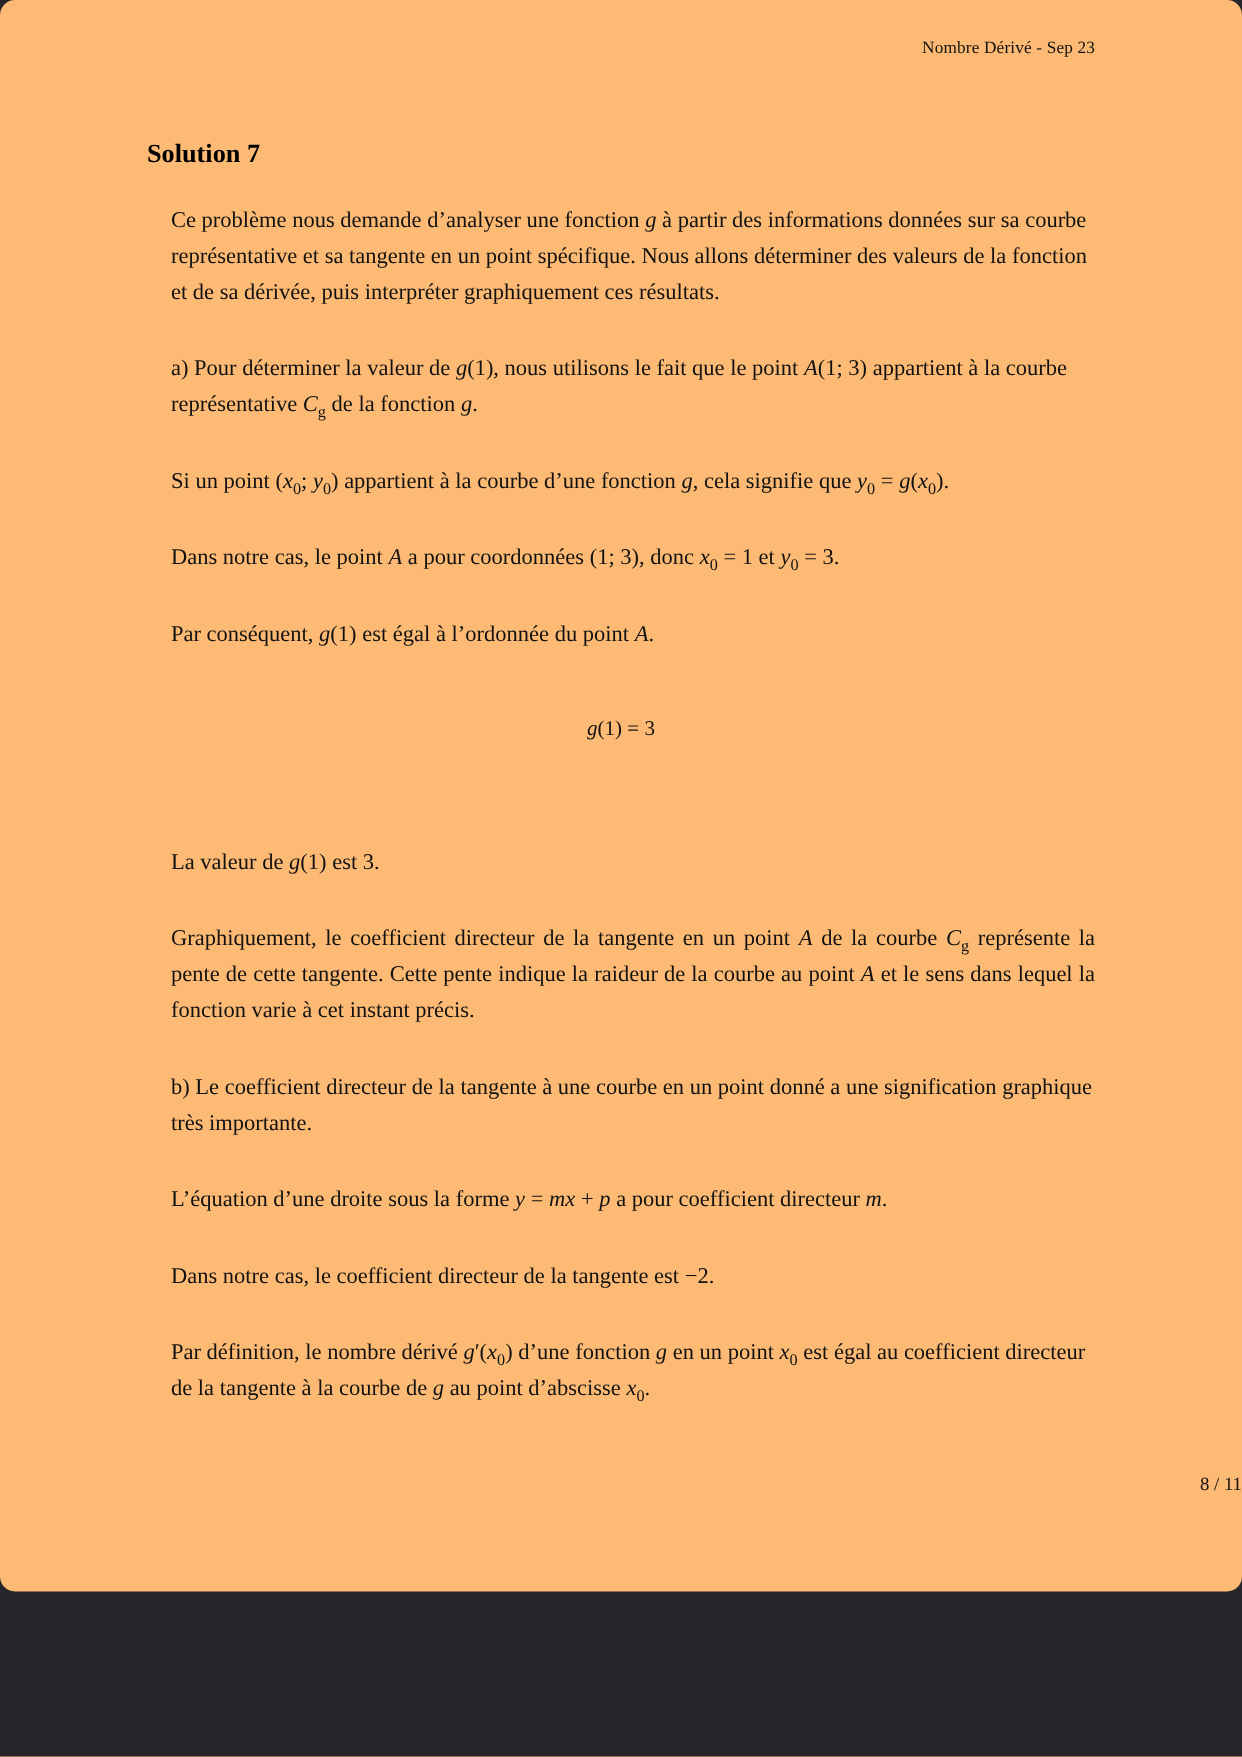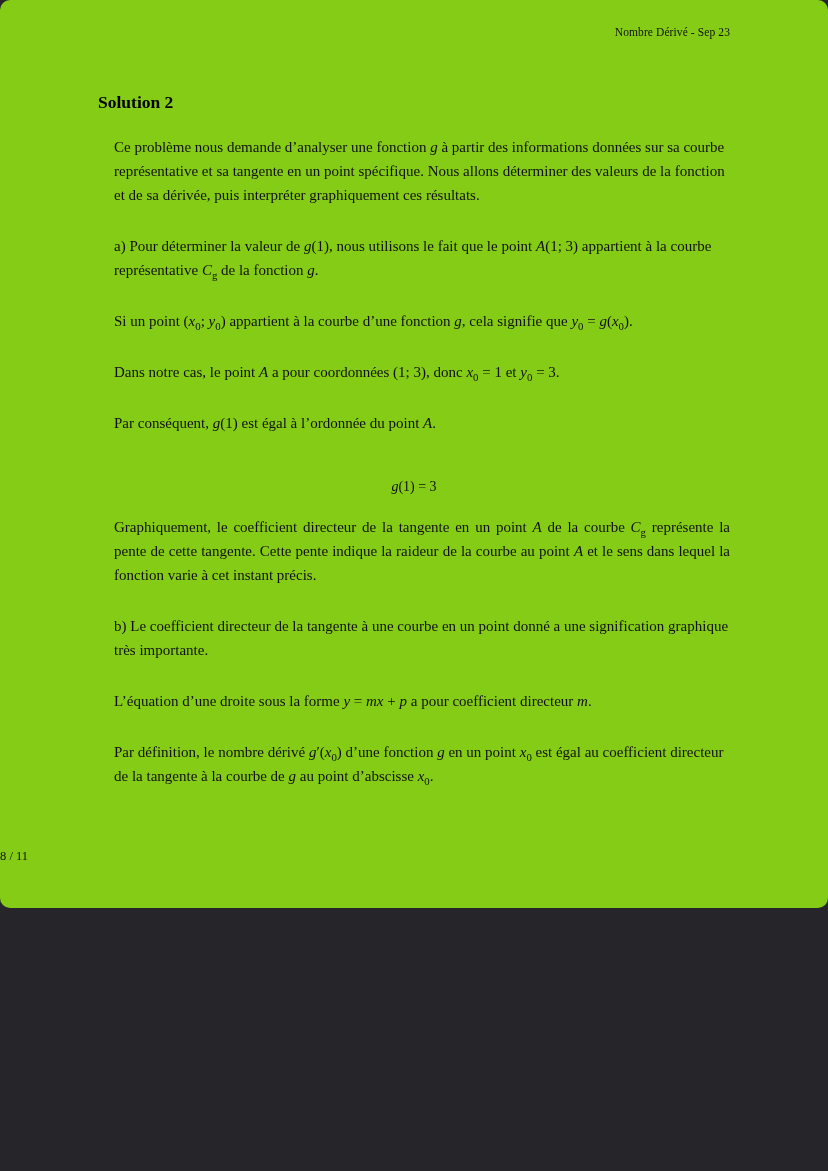--- a/index.html
+++ b/index.html
@@ -5,22 +5,22 @@
   html, body { margin: 0; padding: 0; }
   body {
     width: 828px;
     height: 1171px;
     background: #26262a;
     font-family: "Liberation Serif", "DejaVu Serif", serif;
   }
   .page {
     position: relative;
     width: 828px;
-    height: 908px;
-    background: #84cc16;
+    height: 1061px;
+    background: #fdba74;
     border-radius: 10px;
     box-sizing: border-box;
     color: #141414;
     overflow: hidden;
   }
   .running-head {
     position: absolute;
     top: 26px;
     right: 98px;
     font-size: 11.5px;
@@ -42,68 +42,70 @@
   .para {
     font-size: 15px;
     line-height: 1.6;
     margin: 0 0 27px 16px;
     color: #111111;
   }
   .para.justify { text-align: justify; }
   .equation {
     text-align: center;
     font-size: 14px;
-    margin: 44px 0 20px 0;
+    margin: 44px 0 68px 0;
     color: #111111;
   }
   .footer {
     position: absolute;
-    bottom: 44px;
+    bottom: 64px;
     left: 0;
     width: 100%;
-    text-align: left;
+    text-align: right;
     font-size: 12.5px;
     color: #111111;
   }
   sub { font-size: 72%; line-height: 0; }
   i { font-style: italic; }
 </style>
 </head>
 <body>
 
 <div class="page">
 
   <div class="running-head">Nombre Dérivé - Sep 23</div>
 
   <div class="content">
 
-    <h2 class="section-title">Solution 2</h2>
+    <h2 class="section-title">Solution 7</h2>
 
     <p class="para">Ce problème nous demande d’analyser une fonction <i>g</i> à partir des informations données sur sa courbe représentative et sa tangente en un point spécifique. Nous allons déterminer des valeurs de la fonction et de sa dérivée, puis interpréter graphiquement ces résultats.</p>
 
     <p class="para">a) Pour déterminer la valeur de <i>g</i>(1), nous utilisons le fait que le point <i>A</i>(1; 3) appartient à la courbe représentative <i>C</i><sub>g</sub> de la fonction <i>g</i>.</p>
 
     <p class="para">Si un point (<i>x</i><sub>0</sub>; <i>y</i><sub>0</sub>) appartient à la courbe d’une fonction <i>g</i>, cela signifie que <i>y</i><sub>0</sub> = <i>g</i>(<i>x</i><sub>0</sub>).</p>
 
     <p class="para">Dans notre cas, le point <i>A</i> a pour coordonnées (1; 3), donc <i>x</i><sub>0</sub> = 1 et <i>y</i><sub>0</sub> = 3.</p>
 
     <p class="para">Par conséquent, <i>g</i>(1) est égal à l’ordonnée du point <i>A</i>.</p>
 
     <div class="equation"><i>g</i>(1) = 3</div>
 
+    <p class="para">La valeur de <i>g</i>(1) est 3.</p>
 
     <p class="para justify">Graphiquement, le coefficient directeur de la tangente en un point <i>A</i> de la courbe <i>C</i><sub>g</sub> représente la pente de cette tangente. Cette pente indique la raideur de la courbe au point <i>A</i> et le sens dans lequel la fonction varie à cet instant précis.</p>
 
     <p class="para">b) Le coefficient directeur de la tangente à une courbe en un point donné a une signification graphique très importante.</p>
 
 
 
 
     <p class="para">L’équation d’une droite sous la forme <i>y</i> = <i>mx</i> + <i>p</i> a pour coefficient directeur <i>m</i>.</p>
 
+    <p class="para">Dans notre cas, le coefficient directeur de la tangente est −2.</p>
 
     <p class="para">Par définition, le nombre dérivé <i>g</i>′(<i>x</i><sub>0</sub>) d’une fonction <i>g</i> en un point <i>x</i><sub>0</sub> est égal au coefficient directeur de la tangente à la courbe de <i>g</i> au point d’abscisse <i>x</i><sub>0</sub>.</p>
 
   </div>
 
   <div class="footer">
     <span>8 / 11</span>
   </div>
 
 </div>

